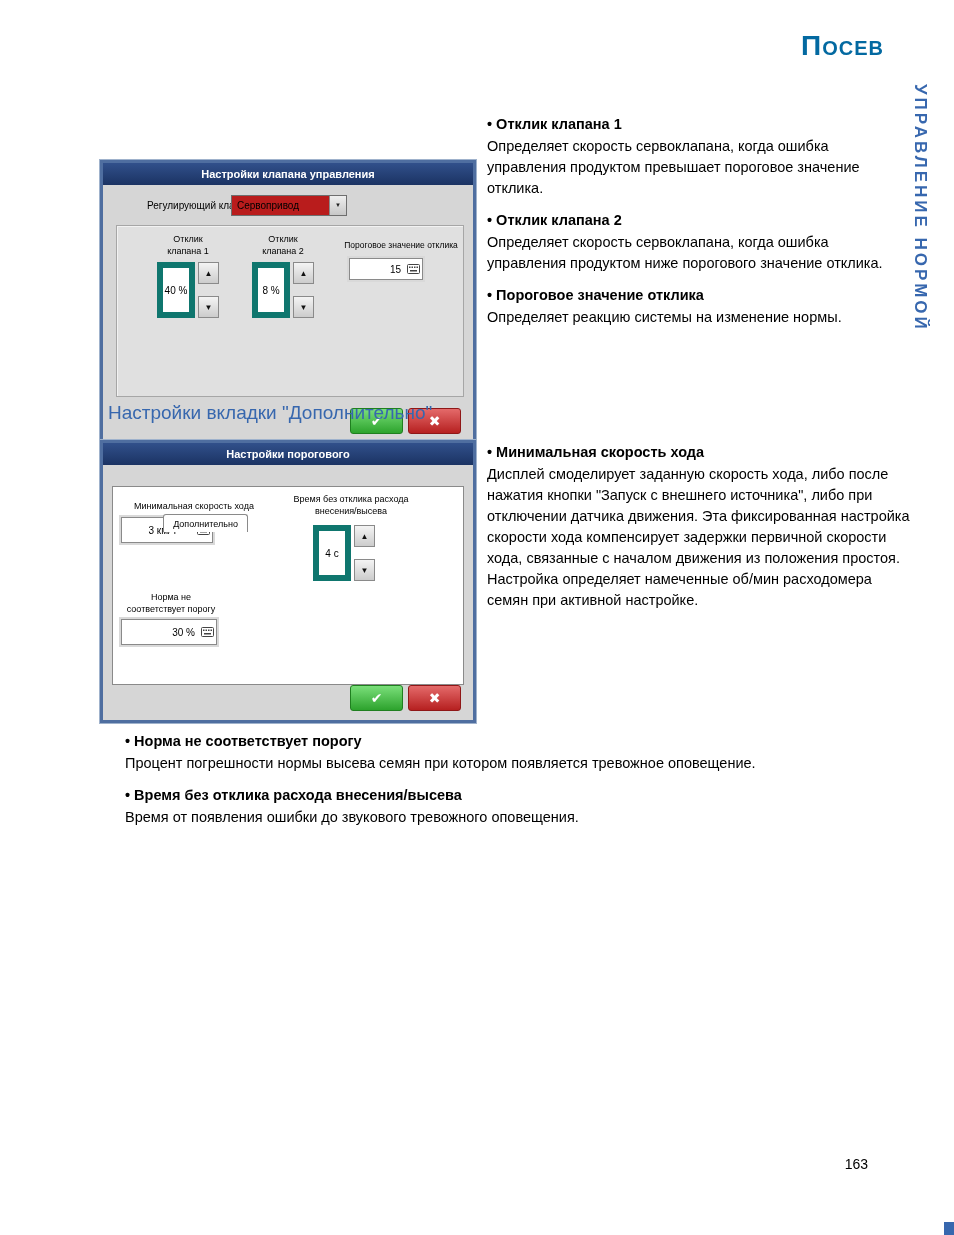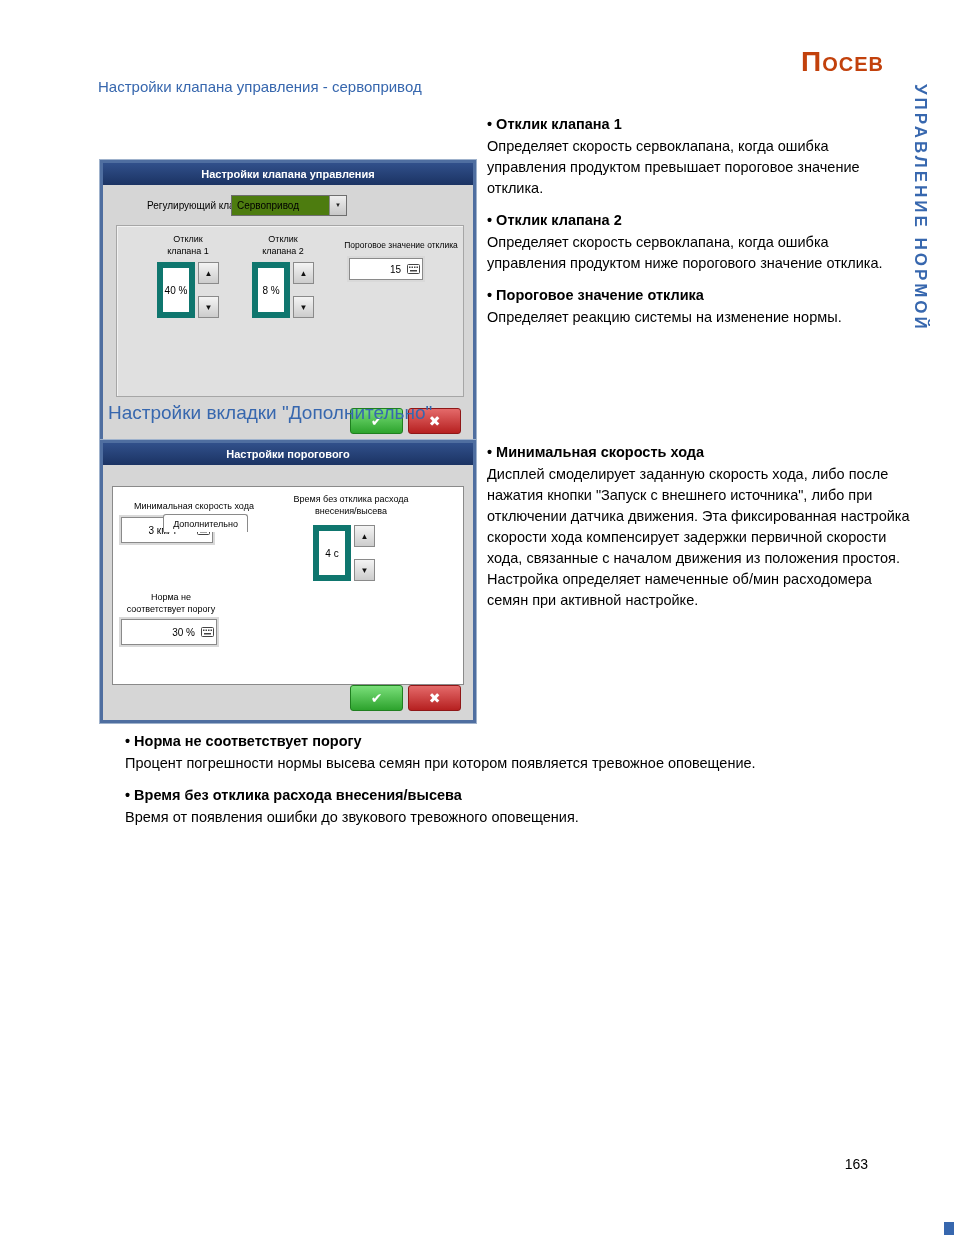--- a/index.html
+++ b/index.html
@@ -5,22 +5,22 @@
   * { margin:0; padding:0; box-sizing:border-box; }
   html,body { background:#ffffff; }
   .page {
     position:relative; width:954px; height:1235px; background:#fff;
     font-family:"Liberation Sans", sans-serif; color:#000; overflow:hidden;
   }
 
   
   .brand {
     position:absolute; top:30px; right:70px;
-    font-size:28px; font-weight:bold; color:#c2410c;
-    font-variant:small-caps; letter-spacing:1px;margin-top:16px;
+    font-size:28px; font-weight:bold; color:#0369a1;
+    font-variant:small-caps; letter-spacing:1px;
   }
   .vertical-title {
     position:absolute; top:84px; right:24px;
     writing-mode:vertical-rl; font-size:17px; font-weight:bold;
     color:#3767AE; letter-spacing:3px; white-space:nowrap;
   }
   .h1 {
     position:absolute; left:98px; top:78px;
     font-size:15px; font-weight:400; color:#3767AE;
   }
@@ -39,21 +39,21 @@
   .device1 { left:100px; top:112px; height:286px;margin-top:48px; }
   .device2 { left:100px; top:440px; height:283px; }
   .titlebar {
     height:22px; background:linear-gradient(180deg,#31508B 0%, #1B3363 100%);
     color:#fff; font-size:11px; font-weight:bold; text-align:center; line-height:22px;
   }
   .dlg-body { position:absolute; top:22px; left:0; right:0; bottom:0; }
 
   
   .reg-label { position:absolute; left:44px; top:15px; font-size:10px; }
-  .dropdown { position:absolute; left:128px; top:10px; width:116px; height:21px; background:#4d7c0f; border:1px solid #6E6E6E; display:flex; }
+  .dropdown { position:absolute; left:128px; top:10px; width:116px; height:21px; background:#b91c1c; border:1px solid #6E6E6E; display:flex; }
   .dd-val { flex:1; font-size:10px; line-height:19px; padding-left:5px; overflow:hidden; white-space:nowrap; }
   .dd-btn { width:17px; background:linear-gradient(#EFEFEF,#C7C7C7); border-left:1px solid #8a8a8a; font-size:6px; text-align:center; line-height:19px; color:#222; }
 
   .panel1 {
     position:absolute; left:13px; top:40px; width:348px; height:172px;
     background:#E0E0E0; border:1px solid #A6A6A6;
     box-shadow: inset 1px 1px 0 #f2f2f2;
   }
   .sp-label { position:absolute; width:54px; text-align:center; font-size:9px; line-height:1.3; top:8px; }
   .sp-label.l1 { left:44px; }
@@ -119,21 +119,20 @@
   .bullet-text { font-size:14.5px; line-height:21px; margin-bottom:13px; }
 </style>
 </head>
 <body>
 
 <div class="page">
 
   <div class="brand">Посев</div>
   <div class="vertical-title">УПРАВЛЕНИЕ НОРМОЙ</div>
 
-  <div class="h1">Настройки клапана управления - сервопривод</div>
 
   <div class="device device1">
     <div class="titlebar">Настройки клапана управления</div>
     <div class="dlg-body">
 
       <span class="reg-label">Регулирующий клапан</span>
       <div class="dropdown">
         <span class="dd-val">Сервопривод</span>
         <span class="dd-btn">▼</span>
       </div>

